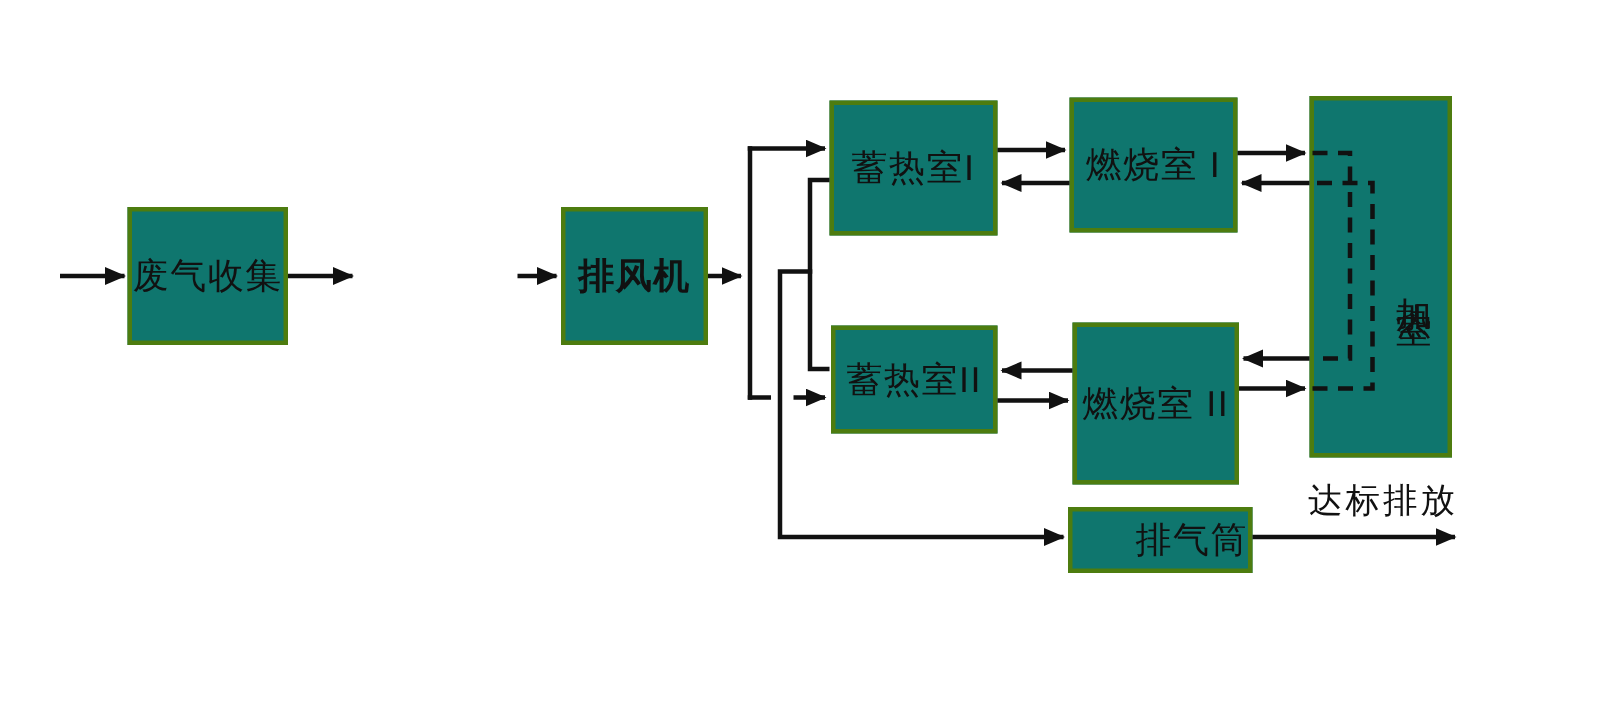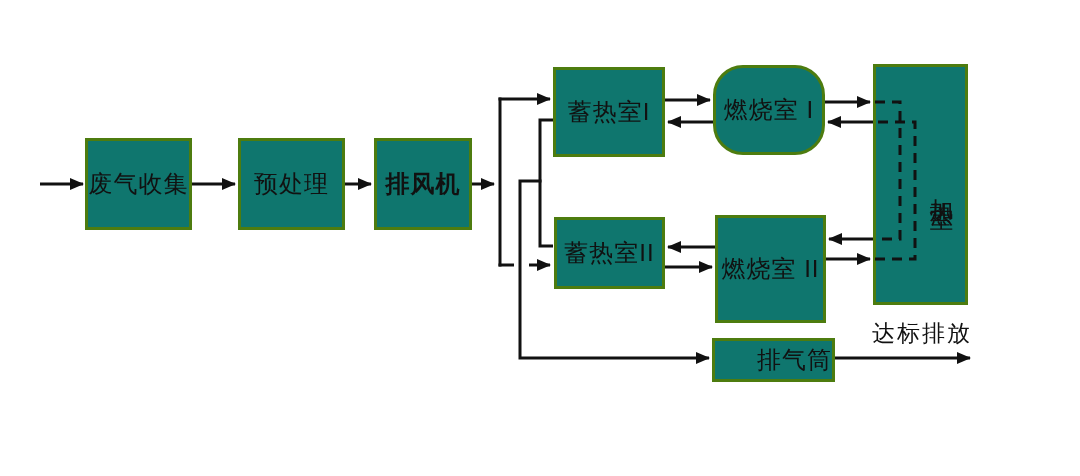--- a/index.html
+++ b/index.html
@@ -27,37 +27,34 @@
 </style>
 </head>
 <body>
 
 <div class="stage">
 
   <div class="node" style="left:85px; top:138px; width:107px; height:92px;">
     <span>废气收集</span>
   </div>
 
-  <div class="node" style="left:238px; top:138px; width:107px; height:92px;">
-    <span>预处理</span>
-  </div>
 
   <div class="node" style="left:374px; top:138px; width:98px; height:92px;font-weight:bold;">
     <span>排风机</span>
   </div>
 
   <div class="node" style="left:553px; top:67px; width:112px; height:90px;">
     <span>蓄热室I</span>
   </div>
 
   <div class="node" style="left:554px; top:217px; width:111px; height:72px;">
     <span>蓄热室II</span>
   </div>
 
-  <div class="node" style="left:713px; top:65px; width:112px; height:90px;border-radius:30px;">
+  <div class="node" style="left:713px; top:65px; width:112px; height:90px;">
     <span>燃烧室 I</span>
   </div>
 
   <div class="node" style="left:715px; top:215px; width:111px; height:108px;">
     <span>燃烧室 II</span>
   </div>
 
   <div class="node vertical" style="left:873px; top:64px; width:95px; height:241px;">
     <span>加热室</span>
   </div>

